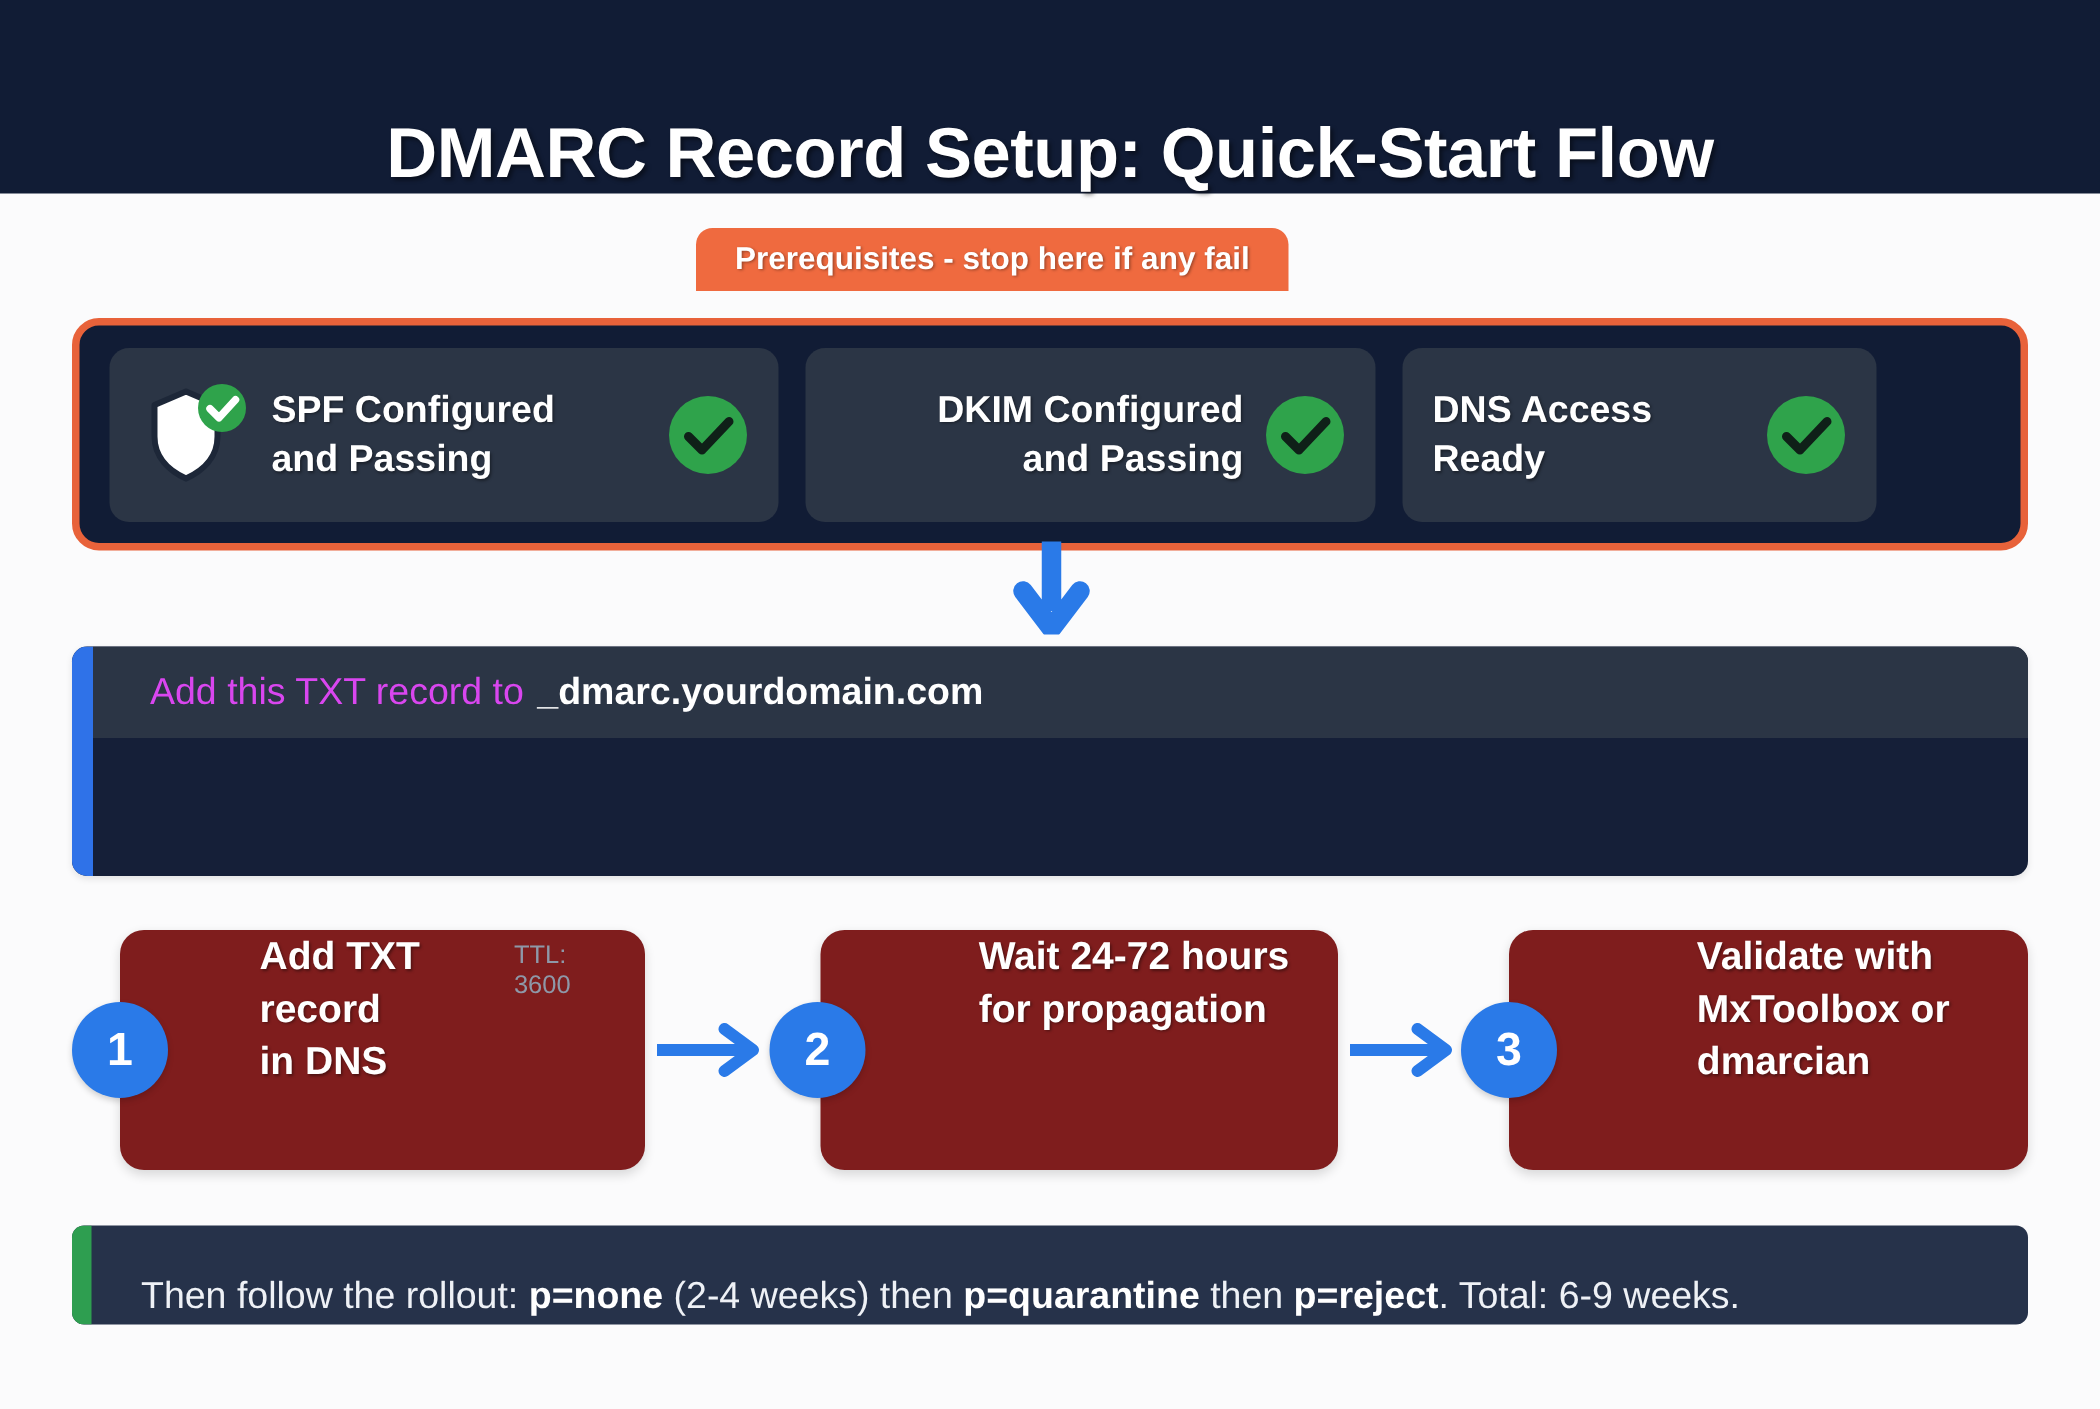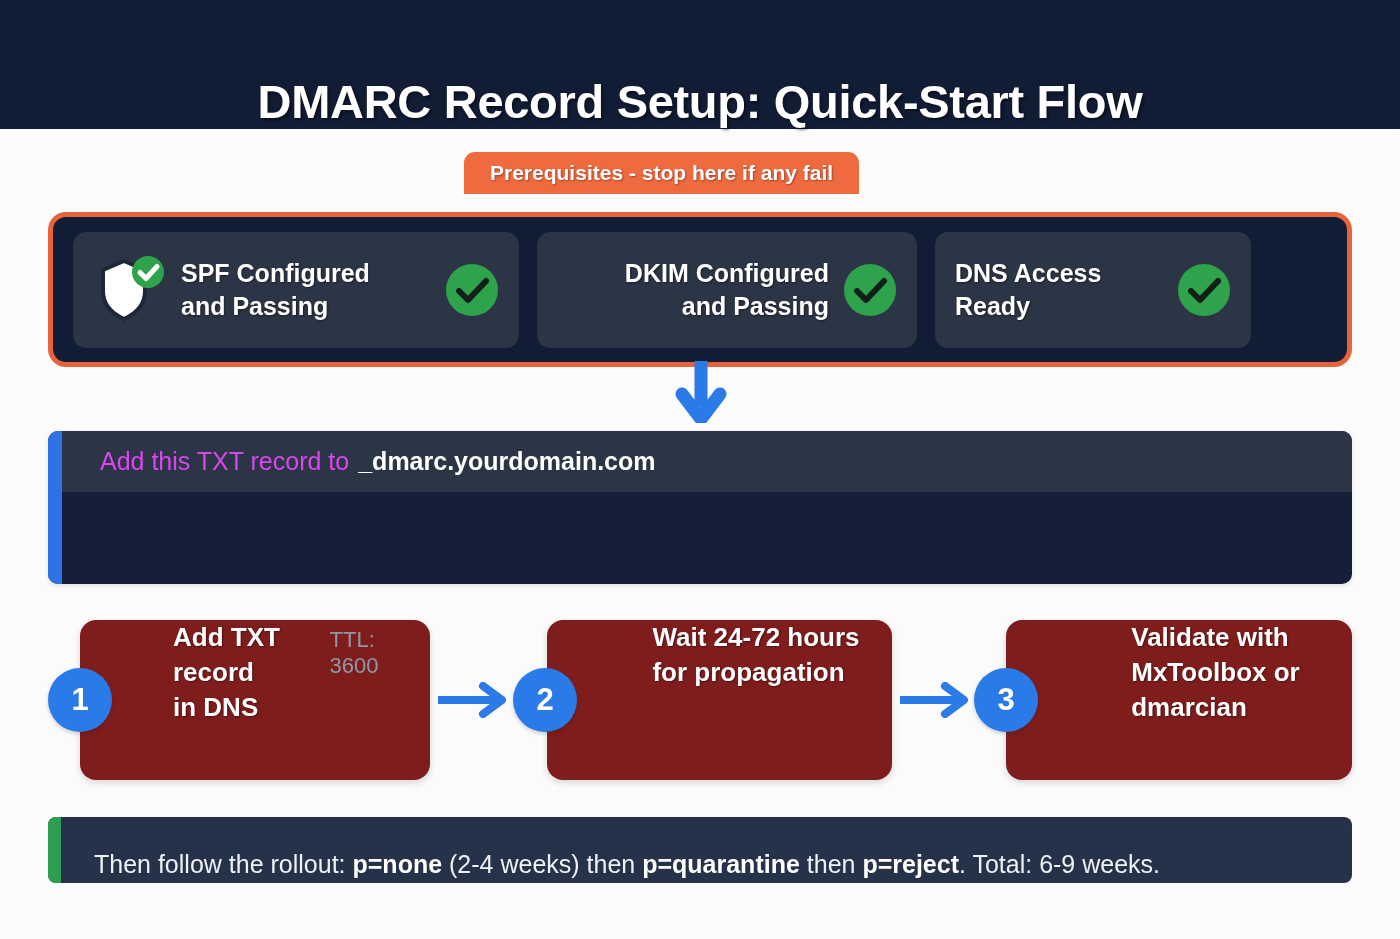--- a/index.html
+++ b/index.html
@@ -204,21 +204,21 @@
   .step-badge.b3 { left: 926px; }
   .step-title {
     color: #ffffff;
     font-size: 26px;
     font-weight: bold;
     line-height: 1.34;
     text-shadow: 1px 1px 2px rgba(0,0,0,0.4);
   }
   .step-sub {
     color: #8e98a8;
-    font-size: 22px;
+    font-size: 17px;
     margin-top: 7px;
   }
   .step-arrow {
     position: absolute;
     top: 62px;
     width: 74px; height: 36px;
   }
   .step-arrow.a1 { left: 390px; }
   .step-arrow.a2 { left: 852px; }
 

